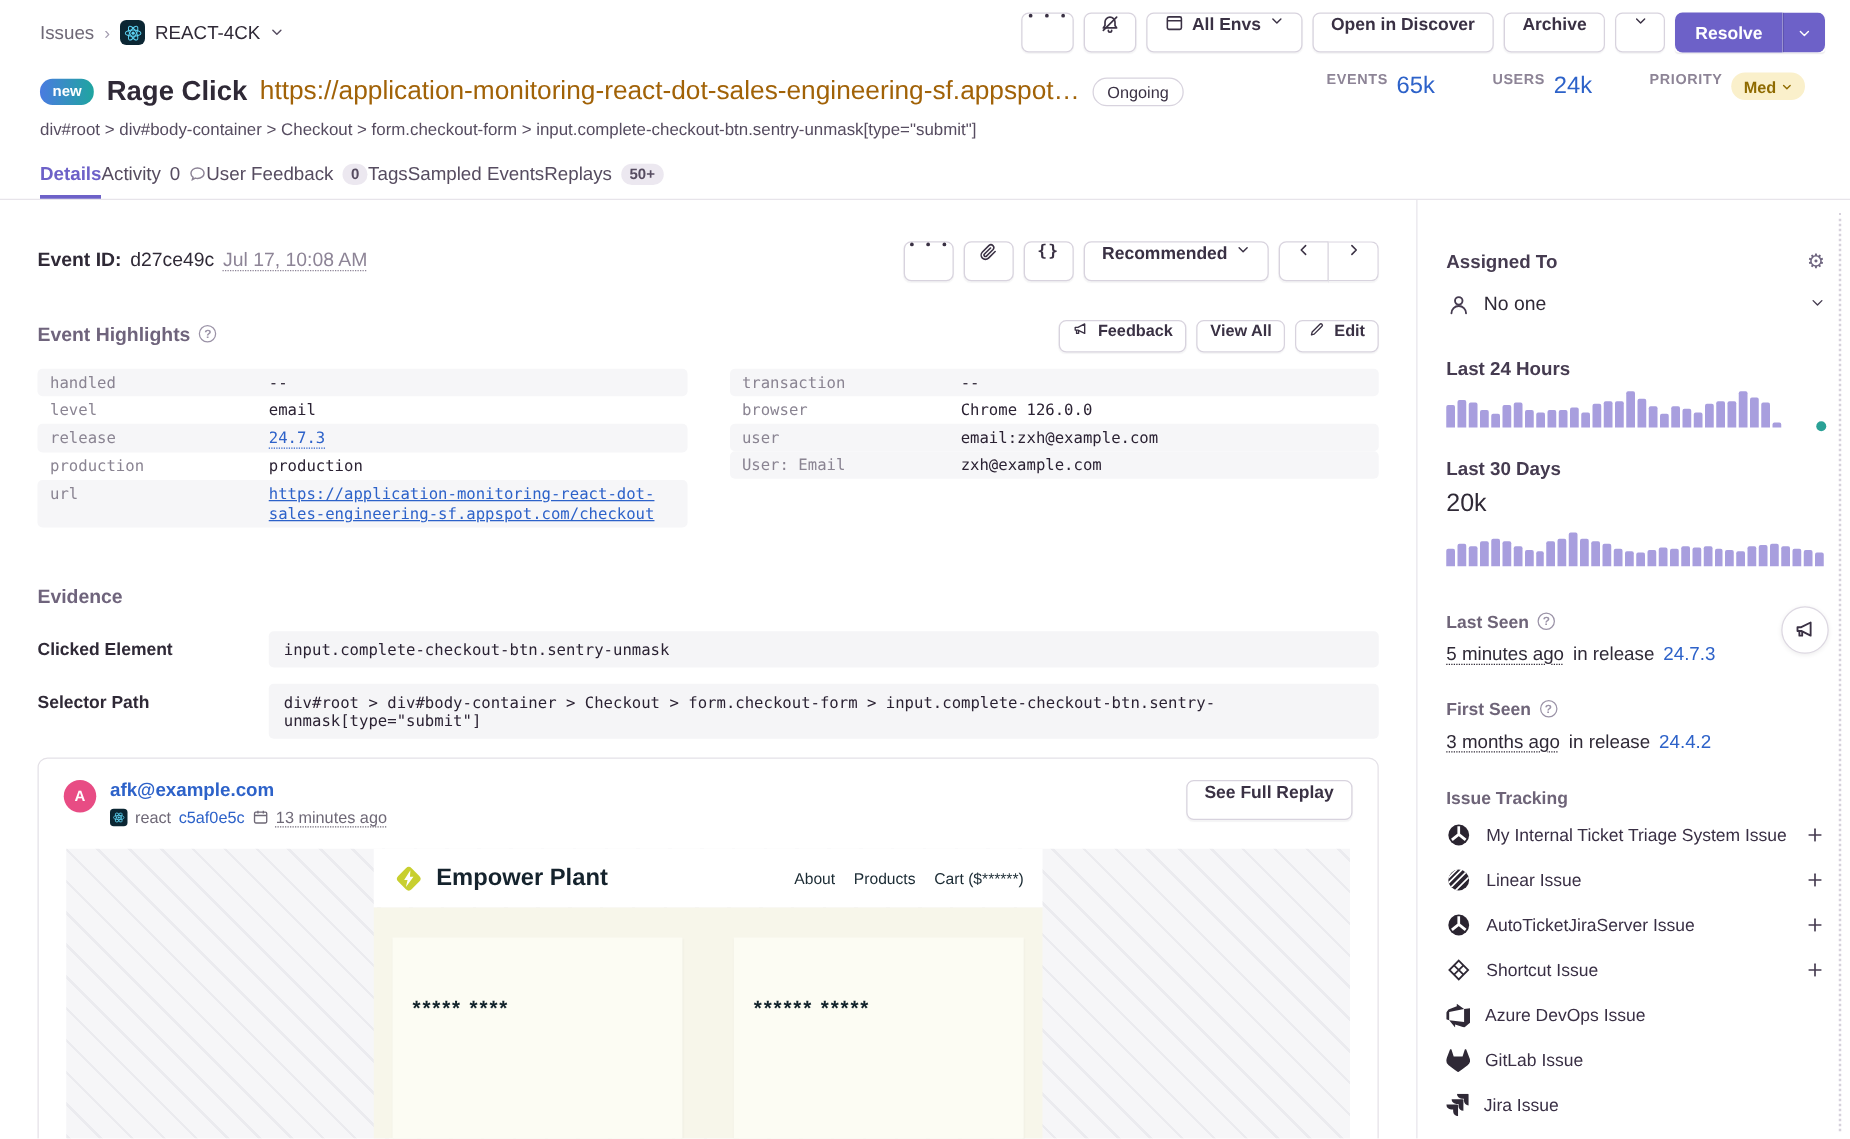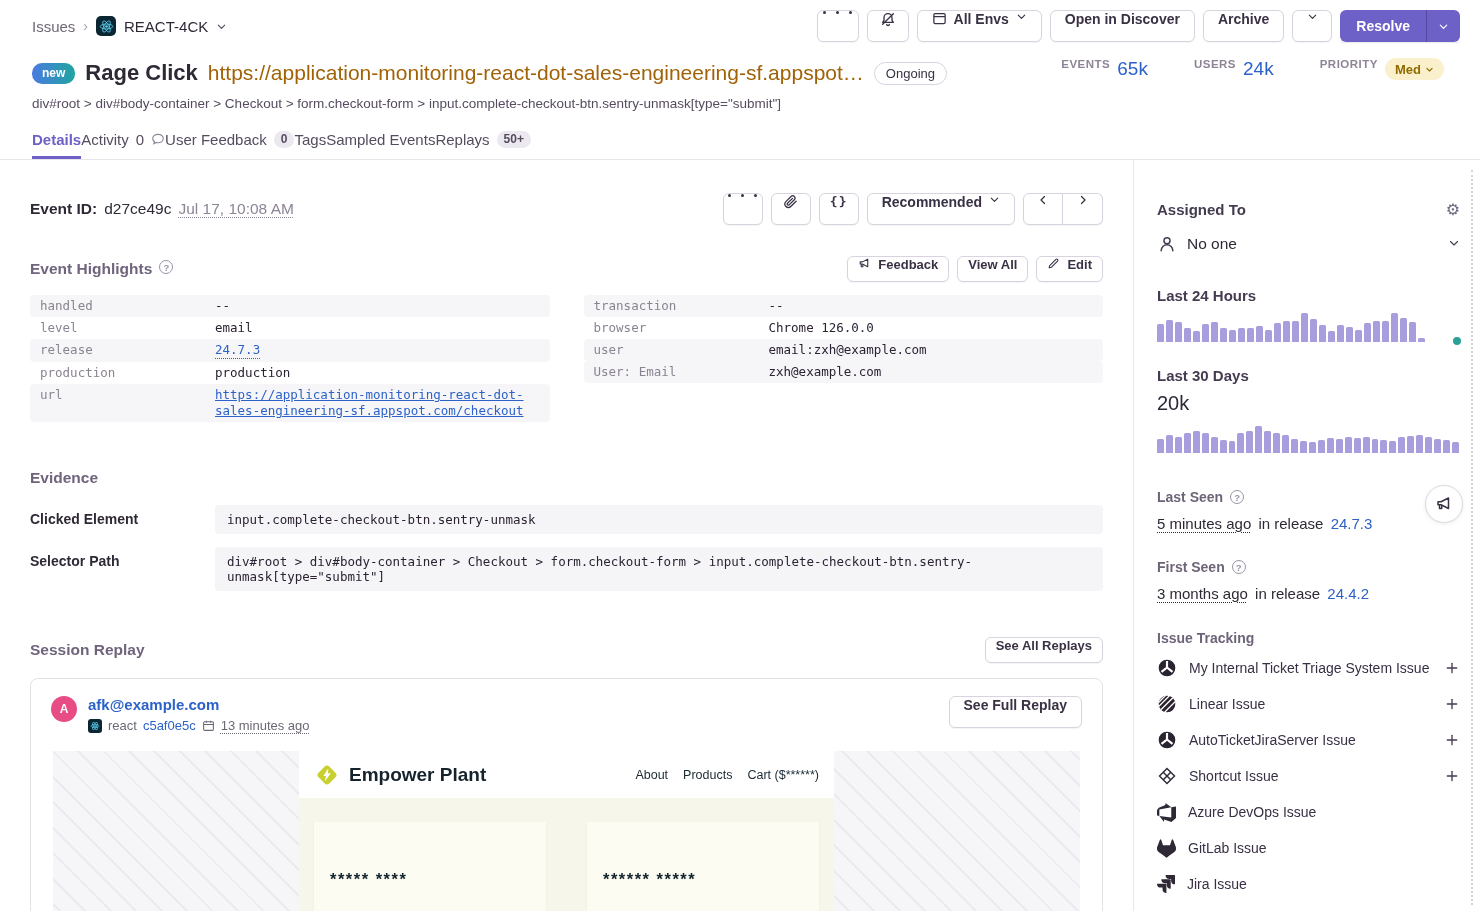--- a/index.html
+++ b/index.html
@@ -364,24 +364,20 @@
       <div class="ev-row">
         <span class="ev-lbl">Clicked Element</span>
         <span class="ev-box">input.complete-checkout-btn.sentry-unmask</span>
       </div>
       <div class="ev-row">
         <span class="ev-lbl">Selector Path</span>
         <span class="ev-box">div#root &gt; div#body-container &gt; Checkout &gt; form.checkout-form &gt; input.complete-checkout-btn.sentry-unmask[type="submit"]</span>
       </div>
     </div>
 
-    <div class="sr-header">
-      <div class="sec-title">Session Replay</div>
-      <button class="btn small">See All Replays</button>
-    </div>
 
     <div class="sr-card">
       <div class="sr-user">
         <span class="avatar">A</span>
         <span>
           <span class="sr-email">afk@example.com</span>
           <span class="sr-meta">
             <span class="proj-icon sm">
               <svg width="10" height="10" viewBox="0 0 24 24">
                   <circle cx="12" cy="12" r="2.1" fill="#5ed3f3"></circle>

